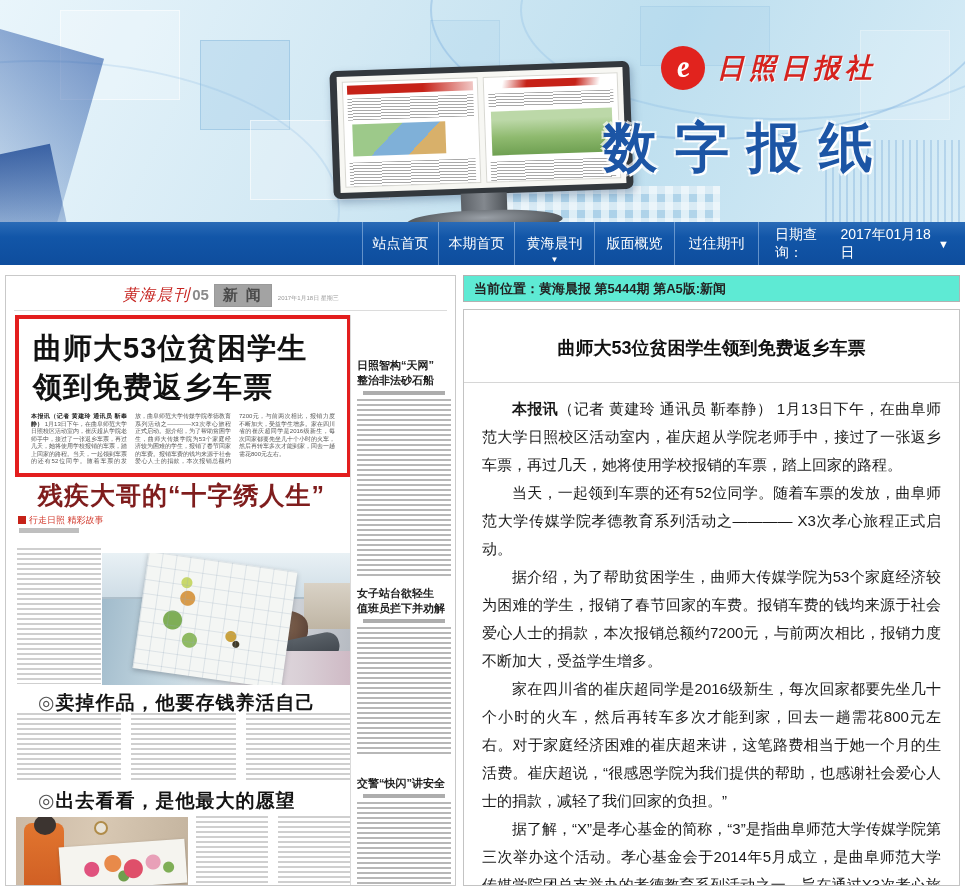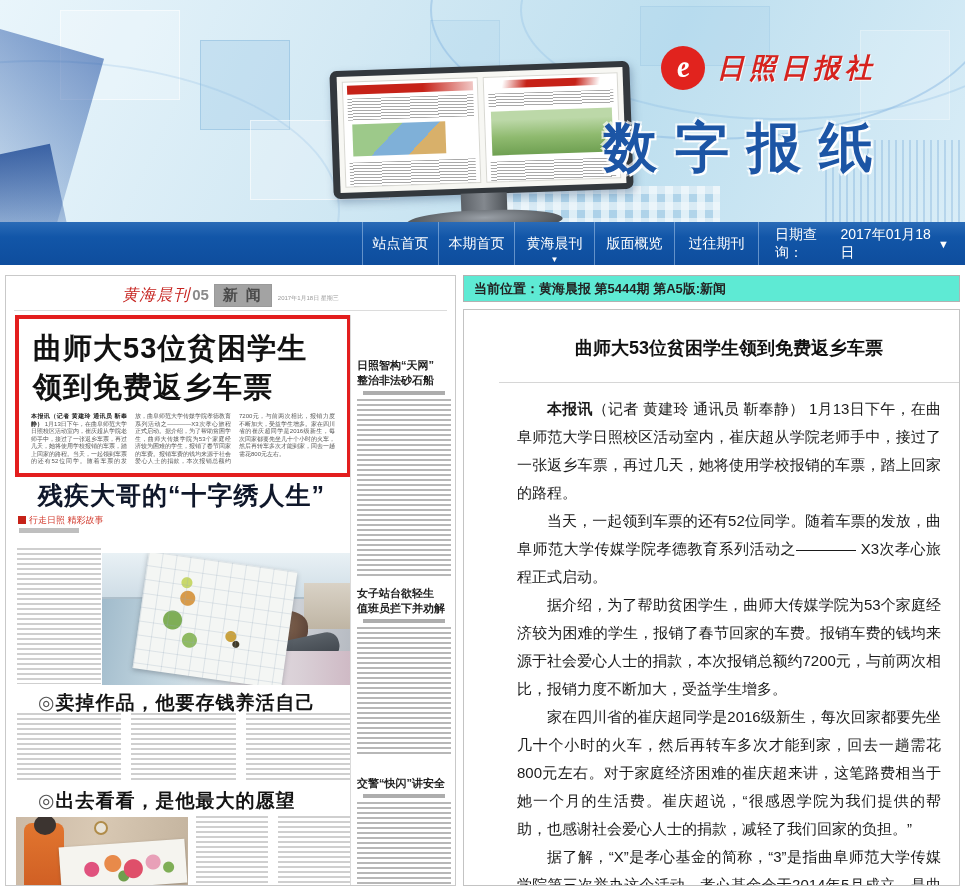--- a/index.html
+++ b/index.html
@@ -84,21 +84,21 @@
     font-size:6px; line-height:7.5px; color:#555; text-align:justify; }
   .lead-cols b { color:#222; }
 
   .v-rule { position:absolute; left:344px; top:39px; bottom:0; border-left:1px solid #dadada; }
   .side-col { position:absolute; left:351px; top:39px; width:94px;margin-top:42px; }
   .side-h { font-size:11px; font-weight:bold; color:#222; line-height:15px; }
   .ft { background-image:repeating-linear-gradient(to bottom,#9f9f9f 0 2px,transparent 2px 5px); opacity:.75; }
   .ft.light { opacity:.5; }
   .fake-byline { height:4px; margin:3px 6px 4px; background:#777; opacity:.6; }
 
-  .feature-h { position:absolute; left:32px; top:203px; font-size:25px; font-weight:bold; color:#0f172a; letter-spacing:1px; }
+  .feature-h { position:absolute; left:32px; top:203px; font-size:25px; font-weight:bold; color:#7f1d1d; letter-spacing:1px; }
   .feature-tag { position:absolute; left:12px; top:238px; color:#d23b2e; font-size:9px; font-weight:normal; }
   .feature-tag .sq { display:inline-block; width:8px; height:8px; background:#c62218; margin-right:3px; vertical-align:-1px; }
   .feature-byline { position:absolute; left:13px; top:252px; width:60px; height:5px; background:#8a8a8a; opacity:.55; }
   .intro-col { position:absolute; left:11px; top:272px; width:84px; height:136px; }
 
   .photo1 { position:absolute; left:96px; top:277px; width:248px; height:132px; overflow:hidden;
     background:linear-gradient(100deg,#9db8c9 0%,#c3d6e0 30%,#dde5ea 55%,#c9ccd2 80%,#b4b9c0 100%); }
   .p1-window { position:absolute; left:0; top:0; width:100%; height:46px;
     background:linear-gradient(#e9f1f5,#cfdde6); border-bottom:2px solid #aebfca; }
   .p1-fabric { position:absolute; left:38px; top:8px; width:150px; height:118px; background:#f4f6f4;
@@ -141,21 +141,21 @@
       radial-gradient(circle at 50% 75%,#6f9e4d 0 5px,transparent 6px),
       radial-gradient(circle at 86% 62%,#7fae56 0 5px,transparent 6px); }
   .p2-clock { position:absolute; left:78px; top:4px; width:14px; height:14px; border-radius:50%;
     background:#e8e3d8; border:2px solid #b08c4a; }
 
   
   .crumb { position:absolute; left:463px; top:275px; width:497px; height:27px; background:#5eead4;
     border:1px solid #b2b2b2; display:flex; align-items:center; padding:0 10px;
     font-size:13px; font-weight:bold; color:#222; }
   .article-box { position:absolute; left:463px; top:309px; width:497px; height:577px; background:#fff;
-    border:1px solid #c3c3c3; overflow:hidden;padding-left:35px; }
+    border:1px solid #c3c3c3; overflow:hidden; }
   .article-title { margin:26px 20px 0; text-align:center; font-size:18px; font-weight:bold; color:#111; }
   .article-sep { margin:22px 0 0; border-top:1px solid #d6d6d6; }
   .article-body { margin:12px 18px 0; font-size:15px; line-height:28px; color:#1a1a1a; text-align:justify; }
   .article-body p { text-indent:2em; }
   .article-body .lead-label { font-weight:bold; }
 </style>
 </head>
 <body>
 
 <div class="page">

